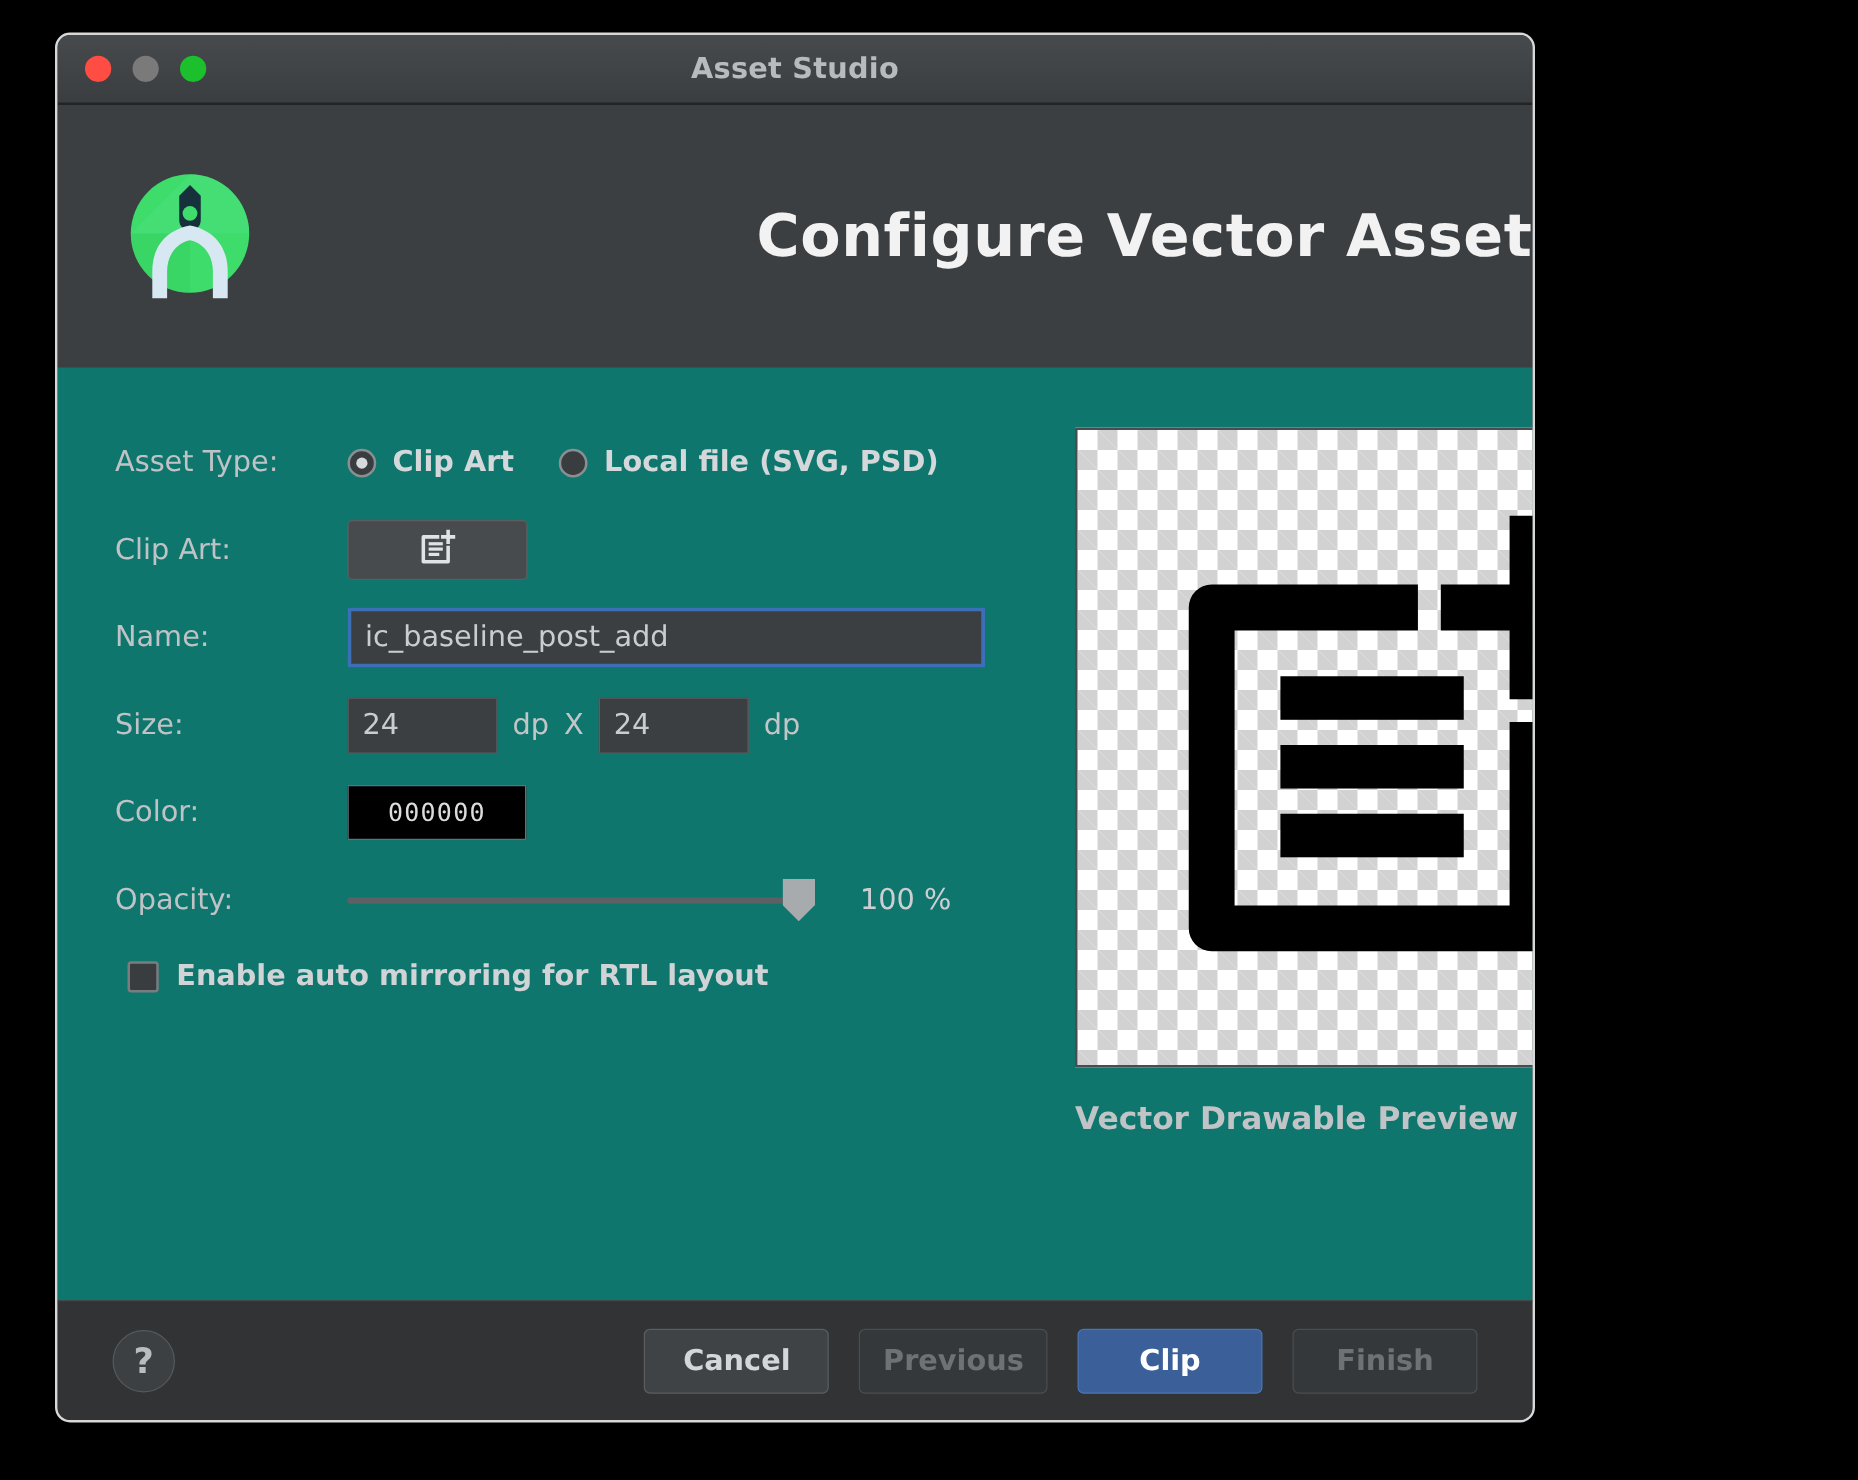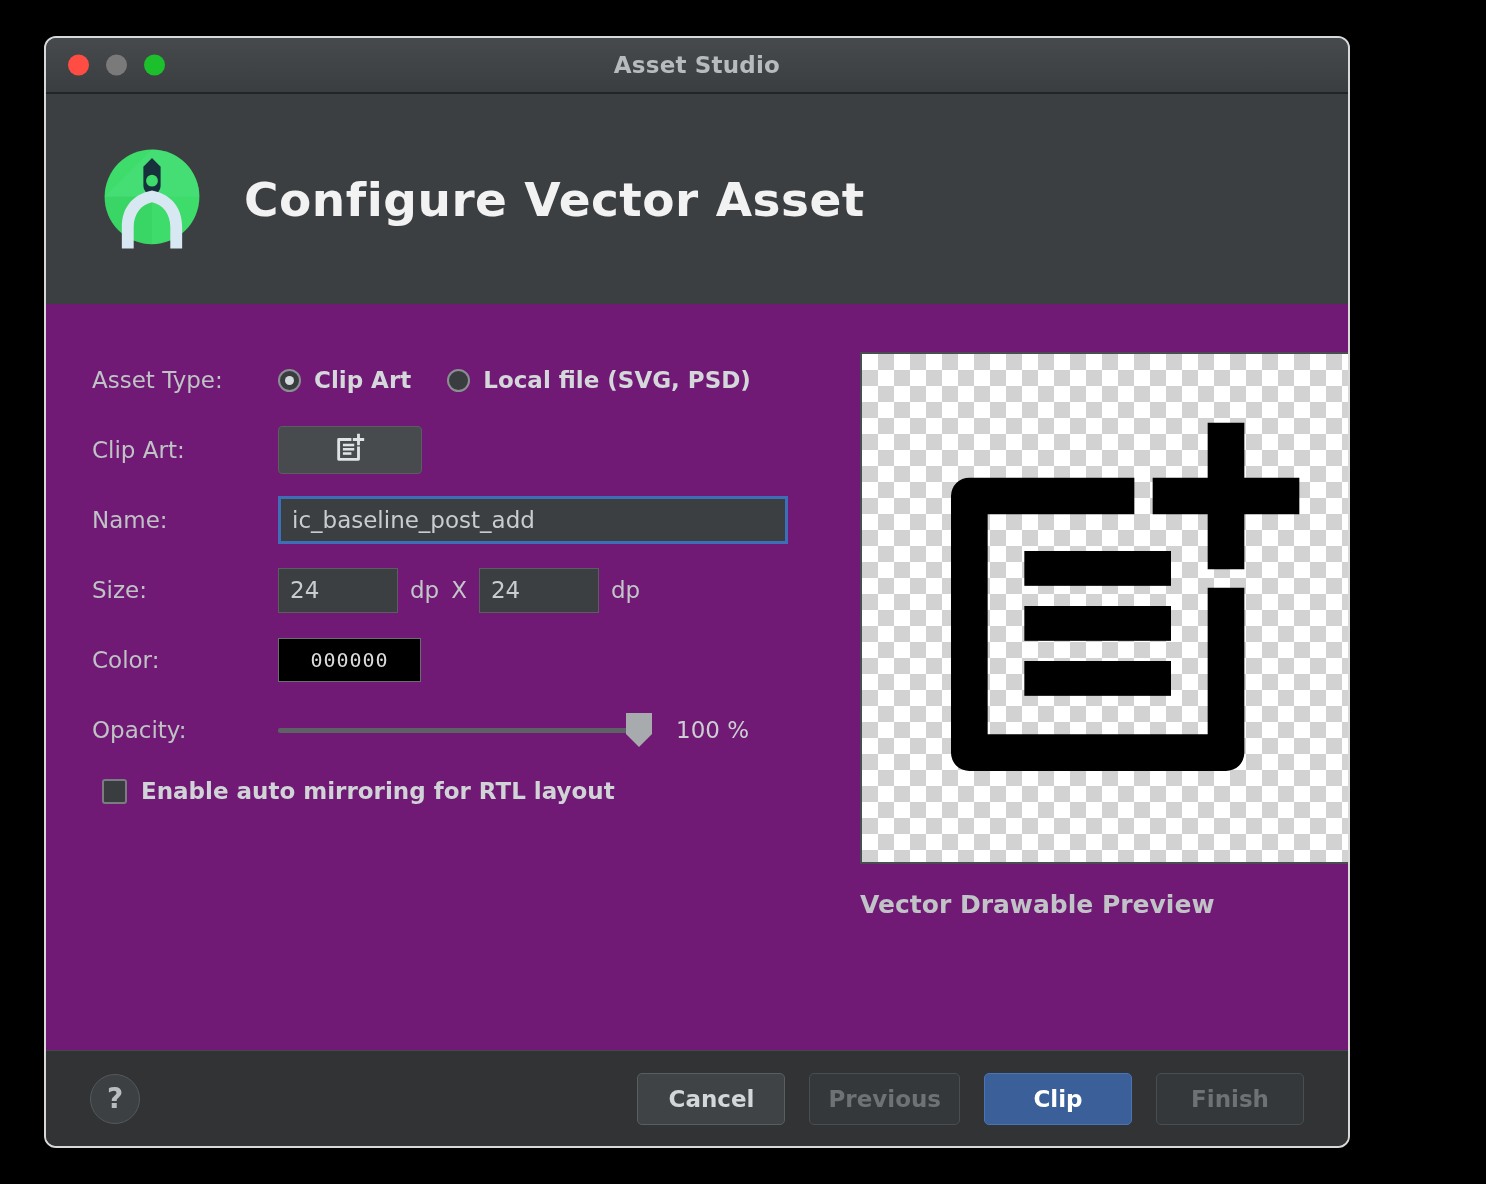--- a/index.html
+++ b/index.html
@@ -16,22 +16,22 @@
     position: relative;
     width: 1486px;
     height: 1184px;
     background: #000000;
   }
 
   
   .window {
     position: absolute;
     left: 44px;
-    top: 36px;
-    width: 1306px;
+    top: 26px;
+    width: 1184px;
     height: 1112px;
     background: #3c3f41;
     border-radius: 12px;
     border: 2px solid #d8d8d8;
     overflow: hidden;
     display: flex;
     flex-direction: column;
     box-shadow: 0 10px 40px rgba(0,0,0,0.85);
   }
 
@@ -69,38 +69,39 @@
   }
 
   
   .header {
     flex: 0 0 210px;
     background: #3c3f41;
     display: flex;
     align-items: center;
     padding-left: 52px;
     gap: 38px;
+    justify-content: space-between;
   }
   .as-logo {
     width: 108px;
     height: 112px;
     flex: 0 0 108px;
     position: relative;
   }
   .header-title {
     color: #f2f2f2;
     font-size: 47px;
     font-weight: bold;
     letter-spacing: 0.5px;
   }
 
   
   .body {
     flex: 1 1 auto;
-    background: #701a75;
+    background: #0f766e;
     position: relative;
     display: flex;
     padding: 34px 46px 0 46px;
   }
 
   .form {
     width: 760px;
     flex: 0 0 760px;
     padding-top: 14px;
   }
@@ -179,21 +180,21 @@
   }
   .color-hex {
     color: #dcdcdc;
     font-family: "DejaVu Sans Mono", monospace;
     font-size: 20px;
     letter-spacing: 1px;
   }
 
   
   .slider-wrap {
-    display: flex; align-items: center; gap: 0;
+    display: flex; align-items: center; gap: 12px;
     width: 100%;
   }
   .slider {
     position: relative;
     width: 370px;
     height: 44px;
     flex: 0 0 370px;
     display: flex; align-items: center;
     cursor: default;
   }

